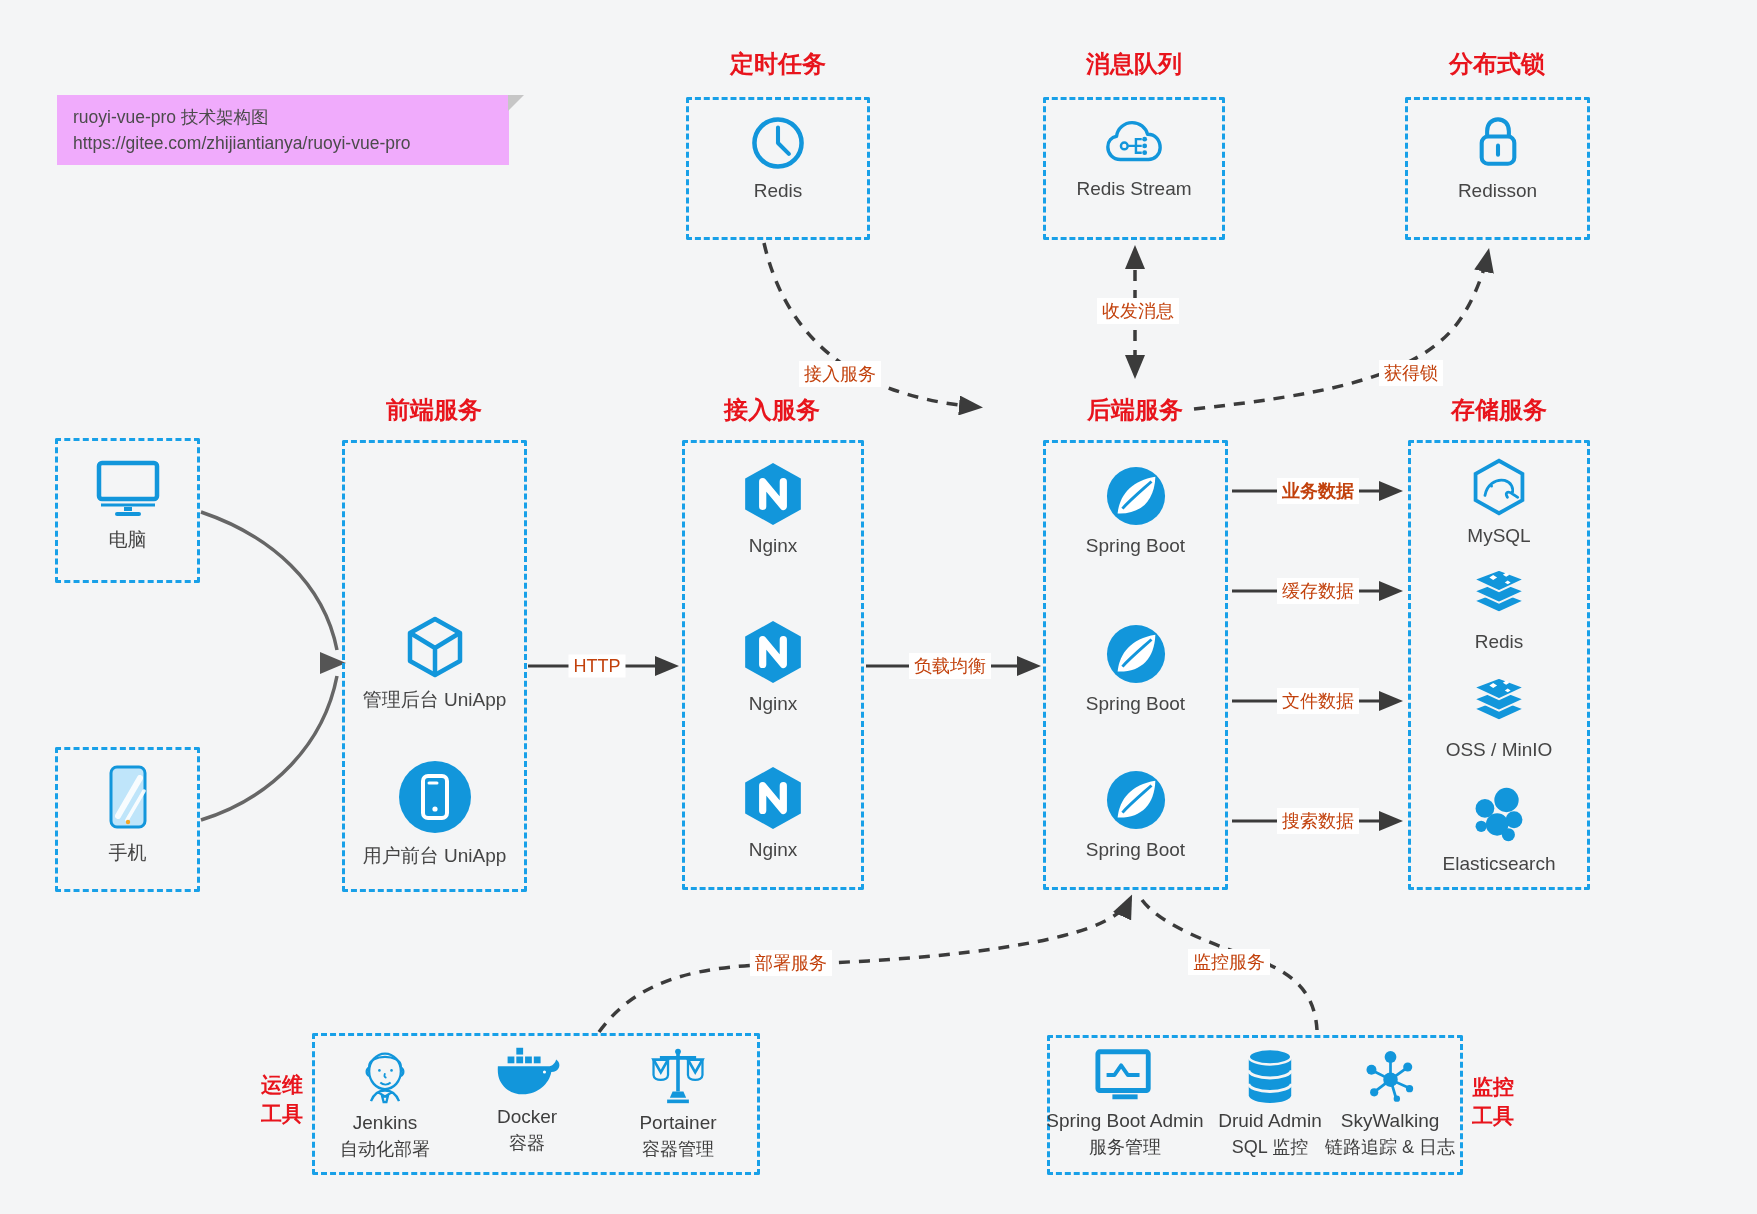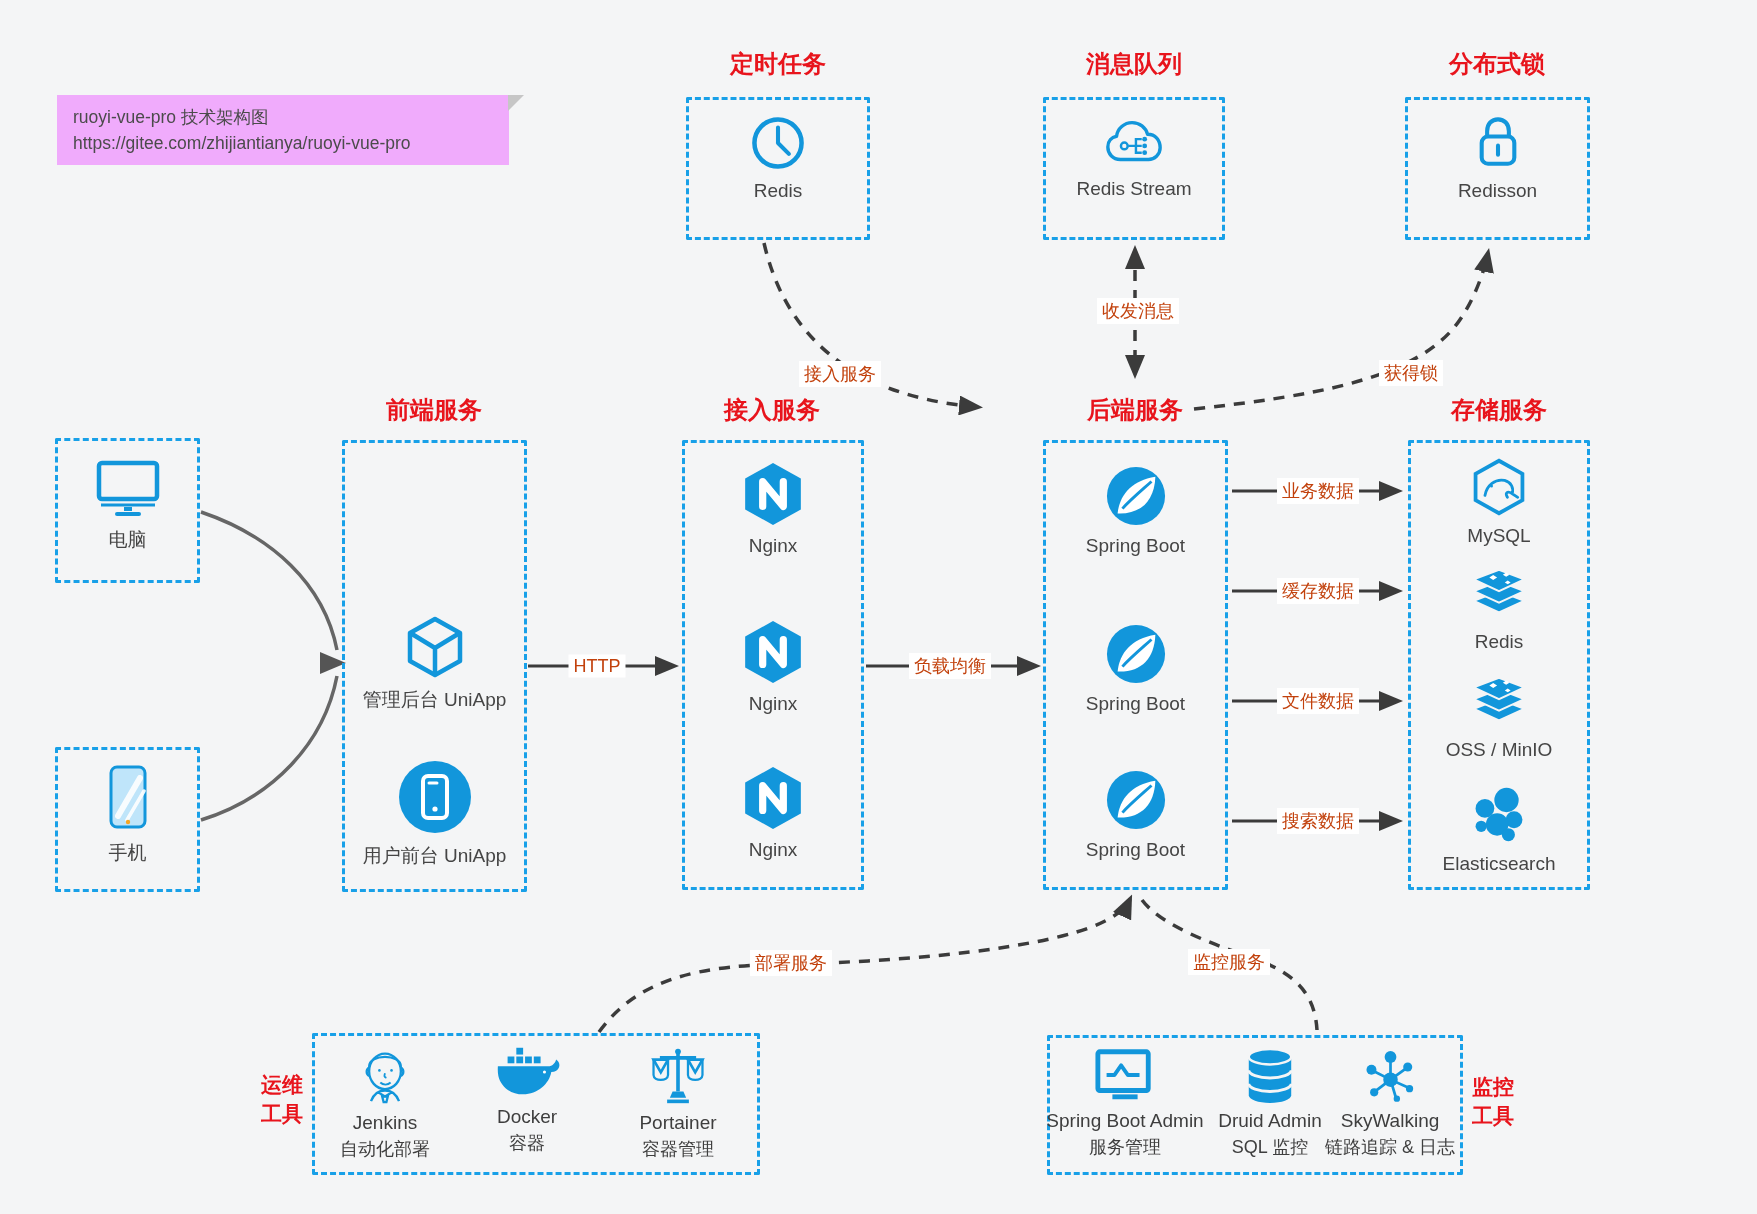--- a/index.html
+++ b/index.html
@@ -377,21 +377,21 @@
             <circle cx="11" cy="25" r="5.5"></circle>
         </g>
       </svg>
     </span>
     <div class="bname">SkyWalking</div>
     <div class="bdesc">链路追踪 &amp; 日志</div>
   </div>
 
   <span class="edge-label" style="left:597px;top:666px;">HTTP</span>
   <span class="edge-label" style="left:950px;top:666px;">负载均衡</span>
-  <span class="edge-label" style="left:1318px;top:491px;">业务数据</span>
+  <span class="edge-label" style="left:1318px;top:491px;font-weight:bold;">业务数据</span>
   <span class="edge-label" style="left:1318px;top:591px;">缓存数据</span>
   <span class="edge-label" style="left:1318px;top:701px;">文件数据</span>
   <span class="edge-label" style="left:1318px;top:821px;">搜索数据</span>
   <span class="edge-label" style="left:840px;top:374px;">接入服务</span>
   <span class="edge-label" style="left:1138px;top:311px;">收发消息</span>
   <span class="edge-label" style="left:1411px;top:373px;">获得锁</span>
   <span class="edge-label" style="left:791px;top:963px;">部署服务</span>
   <span class="edge-label" style="left:1229px;top:962px;">监控服务</span>
 
 </div>

